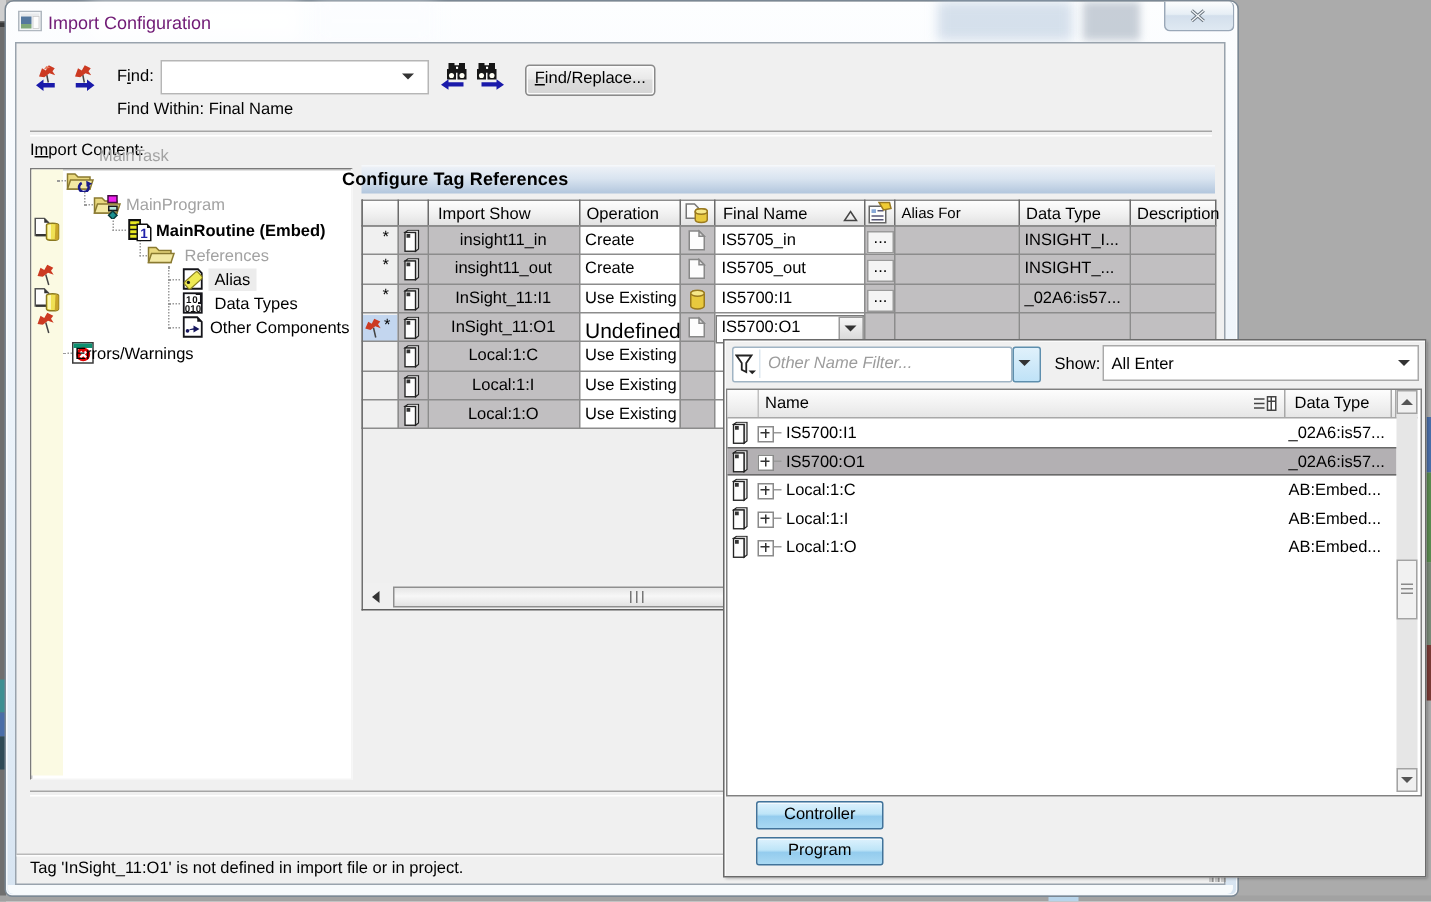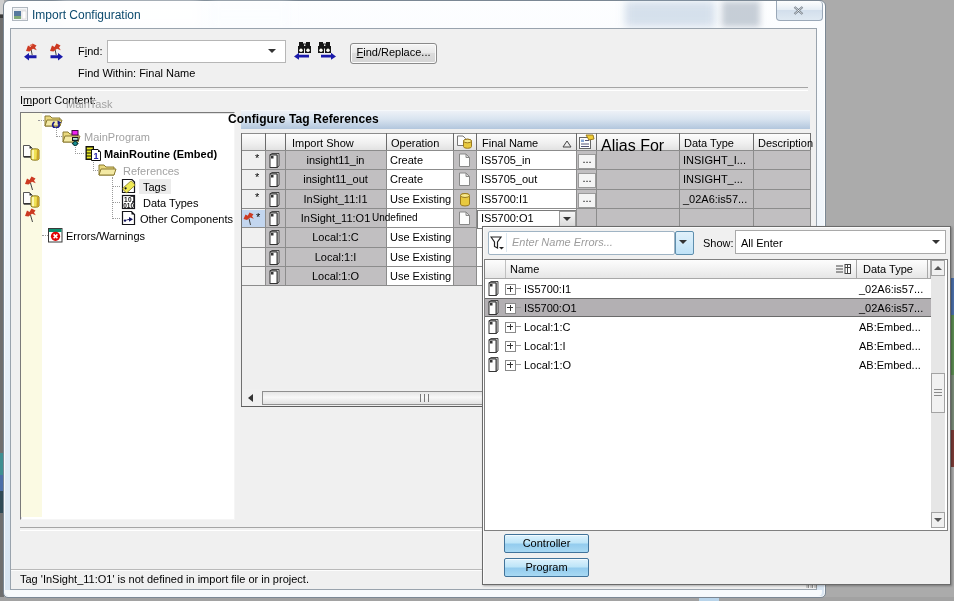--- a/index.html
+++ b/index.html
@@ -69,21 +69,21 @@
 <path d="M1.5 1 L9.5 8 M9.5 1 L1.5 8" stroke="#6b7680" stroke-width="2.2"></path>
 <path d="M1.5 1 L9.5 8 M9.5 1 L1.5 8" stroke="#f5f8fa" stroke-width="0.8"></path>
 </svg>
 <svg class="ab" style="left:12px;top:7px" width="16" height="14" viewBox="0 0 16 14">
  <rect x="0.5" y="0.5" width="15" height="13" fill="#f4f6f8" stroke="#b0b8c0"></rect>
  <rect x="2" y="2" width="12" height="2" fill="#e8eaec"></rect>
  <rect x="2" y="4" width="7" height="5" fill="#55789e"></rect>
  <rect x="2" y="9" width="7" height="3" fill="#7fa878"></rect>
  <rect x="10" y="4" width="4" height="8" fill="#fdfdfd" stroke="#c8c8c8" stroke-width="0.5"></rect>
 </svg>
-<div class="txt" style="left:32px;top:8px;font-size:12px;color:#0c4a6e">Import Configuration</div>
+<div class="txt" style="left:32px;top:8px;font-size:12px;color:#701a75">Import Configuration</div>
 
 <div class="txt lbl" style="left:78px;top:45px">F<span style="text-decoration:underline">i</span>nd:</div>
 <div id="findcombo" class="ab"></div>
 <div class="ab ddarrow" style="left:268px;top:49px"></div>
 <div id="frbtn" class="ab"><span style="text-decoration:underline">F</span>ind/Replace...</div>
 <div class="txt lbl" style="left:78px;top:67px">Find Within: Final Name</div>
 <div class="ab sep" style="left:20px;top:87px;width:788px"></div>
 <div class="txt lbl" style="left:20px;top:94px">I<span style="text-decoration:underline">m</span>port Content:</div>
 
 <svg class="ab" style="left:23px;top:42px" width="16" height="19" viewBox="0 0 16 19">
@@ -179,21 +179,21 @@
  <div class="tn grey" style="left:123px;top:165px">References</div>
 
  <div class="ab" style="left:139px;top:179px;width:32px;height:15px;background:#ececec"></div>
  <svg class="ab" style="left:121px;top:178px" width="17" height="16" viewBox="0 0 17 16">
   <path d="M1.5 1.5 L11 1.5 L13.5 4 L13.5 14.5 L1.5 14.5 Z" fill="#fff" stroke="#15151a" stroke-width="1.2"></path>
   <g transform="rotate(-42 7.5 8.5)">
    <rect x="1.5" y="6" width="12" height="6" rx="1.2" fill="#efea55" stroke="#8a8020" stroke-width="0.8"></rect>
   </g>
   <circle cx="4.6" cy="10.3" r="1.1" fill="#15151a"></circle>
  </svg>
- <div class="tn" style="left:143px;top:181px">Tags</div>
+ <div class="tn" style="left:143px;top:181px">Alias</div>
 
  <svg class="ab" style="left:121px;top:194px" width="17" height="16" viewBox="0 0 17 16">
   <rect x="1.5" y="1.5" width="12" height="13" fill="#fff" stroke="#15151a" stroke-width="1.2"></rect>
   <text x="3" y="8" font-size="6.5" font-weight="bold" fill="#111" font-family="Liberation Sans" letter-spacing="0.5">10</text>
   <text x="2.2" y="13.8" font-size="6.5" font-weight="bold" fill="#111" font-family="Liberation Sans">010</text>
   <path d="M9.5 2 L13 2 L13 8 L11 8" fill="none" stroke="#15151a" stroke-width="1.4"></path>
  </svg>
  <div class="tn" style="left:143px;top:197px">Data Types</div>
 
  <svg class="ab" style="left:121px;top:210px" width="17" height="16" viewBox="0 0 17 16">
@@ -203,21 +203,21 @@
   <path d="M4 10.5 Q6 9 8 8.9 L8 7 L12 9.3 L8 11.7 L8 9.9 Q6 10 4 10.5 Z" fill="#16165e"></path>
  </svg>
  <div class="tn" style="left:140px;top:213px">Other Components</div>
 
  <svg class="ab" style="left:48px;top:228px" width="15" height="15" viewBox="0 0 15 15">
   <rect x="0.5" y="0.5" width="13.5" height="13.5" fill="#fff" stroke="#3a3a3a"></rect>
   <rect x="1" y="1" width="12.5" height="3" fill="#0d9070"></rect>
   <circle cx="7.5" cy="8.3" r="4.6" fill="#e00505"></circle>
   <path d="M5.6 6.4 L9.4 10.2 M9.4 6.4 L5.6 10.2" stroke="#fff" stroke-width="1.6"></path>
  </svg>
- <div class="tn" style="left:66px;top:230px">Errors/Warnings</div>
+ <div class="tn" style="left:50px;top:230px">Errors/Warnings</div>
 
  <svg class="ab" style="left:22px;top:145px" width="20" height="17" viewBox="0 0 20 17">
   <path d="M1.5 0.5 L7.5 0.5 L10.5 3.5 L10.5 12 L1.5 12 Z" fill="#fdfdfd" stroke="#555"></path>
   <path d="M7.5 0.5 L7.5 3.5 L10.5 3.5 Z" fill="#333"></path>
   <rect x="2" y="11" width="8" height="1.5" fill="#333"></rect>
   <path d="M9 5 Q9 3.8 13 3.8 Q17 3.8 17 5 L17 14 Q17 15.2 13 15.2 Q9 15.2 9 14 Z" fill="#f0e154" stroke="#8a7820"></path>
   <path d="M15 4 L17 5 L17 14 Q17 15.2 14.5 15 Z" fill="#c8a52a"></path>
   <path d="M9.8 5.2 Q11 4.6 12 4.7 L12 14.3 Q10.5 14.3 9.8 13.8 Z" fill="#fbf6b0"></path>
  </svg>
  <svg class="ab" style="left:24px;top:176px" width="14" height="15" viewBox="0 0 14 15">
@@ -291,21 +291,21 @@
 <div class="ab" style="left:596px;top:150px;width:1px;height:136px;background:#8c8c8c"></div>
 <div class="ab" style="left:679px;top:133px;width:1px;height:18px;background:#6b6b6b"></div>
 <div class="ab" style="left:679px;top:150px;width:1px;height:136px;background:#8c8c8c"></div>
 <div class="ab" style="left:753px;top:133px;width:1px;height:18px;background:#6b6b6b"></div>
 <div class="ab" style="left:753px;top:150px;width:1px;height:136px;background:#8c8c8c"></div>
 <div class="ab" style="left:810px;top:133px;width:1px;height:18px;background:#6b6b6b"></div>
 <div class="ab" style="left:810px;top:150px;width:1px;height:136px;background:#8c8c8c"></div>
 <div class="txt" style="left:292px;top:137px;font-size:11px">Import Show</div>
 <div class="txt" style="left:391px;top:137px;font-size:11px">Operation</div>
 <div class="txt" style="left:482px;top:137px;font-size:11px">Final Name</div>
-<div class="txt" style="left:601px;top:137px;font-size:16px">Alias For</div>
+<div class="txt" style="left:601px;top:137px;font-size:10px">Alias For</div>
 <div class="txt" style="left:684px;top:137px;font-size:11px">Data Type</div>
 <div class="txt" style="left:758px;top:137px;font-size:11px">Description</div>
 <svg class="ab" style="left:562px;top:140px" width="10" height="8" viewBox="0 0 10 8">
       <path d="M5 1 L9 7 L1 7 Z" fill="none" stroke="#444"></path>
     </svg>
 <svg class="ab" style="left:456px;top:135px" width="18" height="15" viewBox="0 0 18 15">
 <path d="M1.5 1 L7 1 L9.5 3.5 L9.5 10.5 L1.5 10.5 Z" fill="#fcfcfc" stroke="#777"></path>
 <ellipse cx="11.5" cy="6" rx="4" ry="1.8" fill="#f2dd66" stroke="#9a7a20"></ellipse>
 <path d="M7.5 6 L7.5 11.5 A4 1.8 0 0 0 15.5 11.5 L15.5 6" fill="#e8c93e" stroke="#9a7a20"></path>
 <ellipse cx="11.5" cy="6" rx="4" ry="1.8" fill="#f6e88a" stroke="#9a7a20"></ellipse>
@@ -368,21 +368,21 @@
 <svg class="ab" style="left:243px;top:212px" width="13" height="14" viewBox="0 0 13 14">
 <path d="M6 6.5 L7.5 13" stroke="#444" stroke-width="1"></path>
 <path d="M0.5 7 L2.5 2.5 L4.8 3.8 L6.5 0.5 L10.5 2.3 L9 4.2 L10.8 6.8 L7.2 5.5 L4 8 Z" fill="#cc3a22"></path>
     </svg>
 <svg class="ab" style="left:268px;top:211px" width="13" height="16" viewBox="0 0 13 16">
 <path d="M2 2 L4 0.5 L11 0.5 L11 13 L9 14.5 L9 2 Z" fill="#e8e8e8" stroke="#222" stroke-width="0.8"></path>
 <rect x="2" y="2" width="7" height="12.5" fill="#fdfdfd" stroke="#222" stroke-width="0.9"></rect>
 <rect x="3" y="3" width="2.5" height="2.5" fill="#333"></rect>
 </svg>
 <div class="txt" style="left:285px;top:212px;width:101px;text-align:center;font-size:11px">InSight_11:O1</div>
-<div class="txt" style="left:372px;top:212px;font-size:10px">Undefined</div>
+<div class="txt" style="left:390px;top:212px;font-size:14px">Undefined</div>
 <svg class="ab" style="left:458px;top:211px" width="13" height="15" viewBox="0 0 13 15">
 <path d="M1.5 1 L8 1 L11.5 4.5 L11.5 13.5 L1.5 13.5 Z" fill="#fdfdfd" stroke="#888"></path>
 <path d="M8 1 L8 4.5 L11.5 4.5 Z" fill="#e0e0e0" stroke="#888"></path>
 </svg>
 <svg class="ab" style="left:268px;top:230px" width="13" height="16" viewBox="0 0 13 16">
 <path d="M2 2 L4 0.5 L11 0.5 L11 13 L9 14.5 L9 2 Z" fill="#e8e8e8" stroke="#222" stroke-width="0.8"></path>
 <rect x="2" y="2" width="7" height="12.5" fill="#fdfdfd" stroke="#222" stroke-width="0.9"></rect>
 <rect x="3" y="3" width="2.5" height="2.5" fill="#333"></rect>
 </svg>
 <div class="txt" style="left:285px;top:231px;width:101px;text-align:center;font-size:11px">Local:1:C</div>
@@ -430,21 +430,21 @@
 <div class="ab" style="left:814px;top:576px;width:2px;height:12px;background:#c8c8c8;border-right:1px solid #909090"></div>
 
 <div id="popup" class="ab"></div>
 <div id="popupcontent">
 <div class="ab" style="left:488px;top:231px;width:185px;height:22px;background:#fff;border:1px solid #a0b4c4;border-radius:2px"></div>
 <div class="ab" style="left:506px;top:233px;width:1px;height:19px;background:#dde8f0"></div>
 <svg class="ab" style="left:490px;top:236px" width="15" height="14" viewBox="0 0 15 14">
 <path d="M1 1 L11 1 L7.5 6 L7.5 12 L4.5 10.5 L4.5 6 Z" fill="#fff" stroke="#222" stroke-width="1.2"></path>
 <path d="M9 11 L14 11 L11.5 13.5 Z" fill="#222"></path>
 </svg>
-<div class="txt" style="left:512px;top:236px;font-style:italic;color:#9c9c9c;font-size:11px">Enter Name Errors...</div>
+<div class="txt" style="left:512px;top:236px;font-style:italic;color:#9c9c9c;font-size:11px">Other Name Filter...</div>
 <div class="ab" style="left:675px;top:231px;width:17px;height:22px;background:linear-gradient(180deg,#e0f1fb,#bfe2f7);border:1px solid #5e8fae;border-radius:2px"></div>
 <div class="ab ddarrow" style="left:679px;top:240px"></div>
 <div class="txt" style="left:703px;top:237px;font-size:11px">Show:</div>
 <div class="ab" style="left:735px;top:230px;width:211px;height:24px;background:#fff;border:1px solid #a9a9a9;box-sizing:border-box"></div>
 <div class="txt" style="left:741px;top:237px;font-size:11px">All Enter</div>
 <div class="ab ddarrow" style="left:932px;top:240px"></div>
 <div id="plist" class="ab"></div>
 <div class="ab" style="left:485px;top:260px;width:460px;height:19px;background:linear-gradient(180deg,#fdfdfd,#f0f0f0 60%,#e6e6e6);border-bottom:1px solid #a8a8a8;box-sizing:border-box"></div>
 <div class="ab" style="left:505px;top:260px;width:1px;height:18px;background:#c0c0c0"></div>
 <div class="ab" style="left:856px;top:260px;width:1px;height:18px;background:#a8a8a8"></div>

